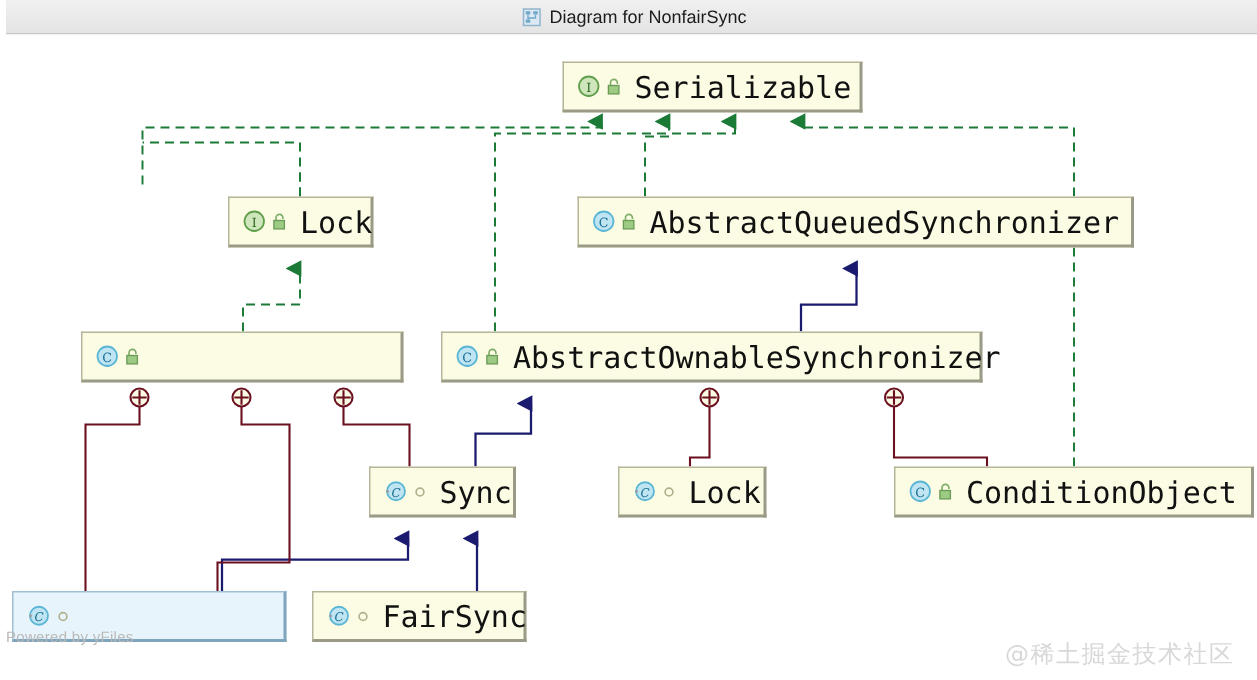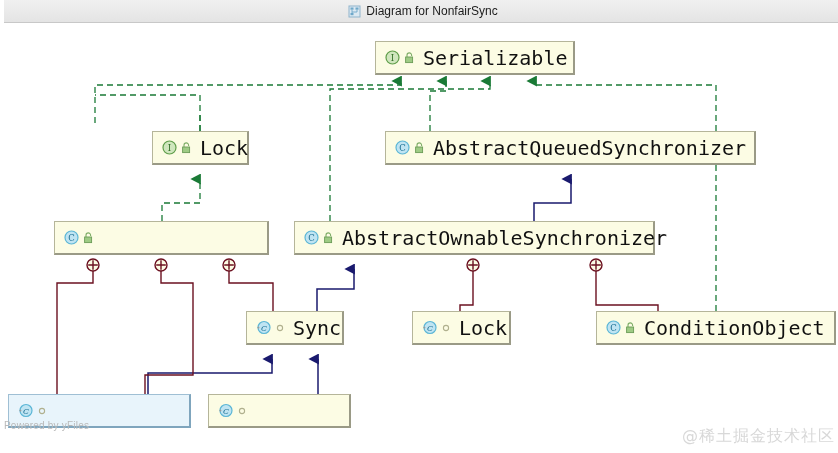--- a/index.html
+++ b/index.html
@@ -108,21 +108,20 @@
     letter-spacing: 0.2px;
   }
   #cn-watermark {
     position: absolute;
     left: 670px;
     top: 403px;
     font-size: 16px;
     color: #d8d8d8;
     font-family: "DejaVu Sans", sans-serif;
     letter-spacing: 1px;
-    margin-left: 12px;
   }
 </style>
 </head>
 <body>
 
 <div id="app">
 
   <div id="titlebar">
     <div class="title-inner">
       <span>
@@ -386,19 +385,20 @@
             <text x="8" y="11" font-family="DejaVu Serif, serif" font-size="8" font-style="italic" fill="#1b6f93" text-anchor="middle">C</text>
             <path d="M1.4 7.6 L3.4 7.6 M2.4 6.6 L2.4 8.6" stroke="#9a9a9a" stroke-width="0.9"></path>
           </svg>
         </span>
         <span>
           <svg class="glyph" width="10" height="10" viewBox="0 0 10 10" xmlns="http://www.w3.org/2000/svg">
             <circle cx="5" cy="5" r="2.6" fill="none" stroke="#b0b08e" stroke-width="1.1"></circle>
           </svg>
         </span>
       </span>
+      <span class="label">FairSync</span>
     </div>
 
     <div id="yfiles">Powered by yFiles</div>
     <div id="cn-watermark">@稀土掘金技术社区</div>
 
   </div>
 </div>
 
 </body></html>

